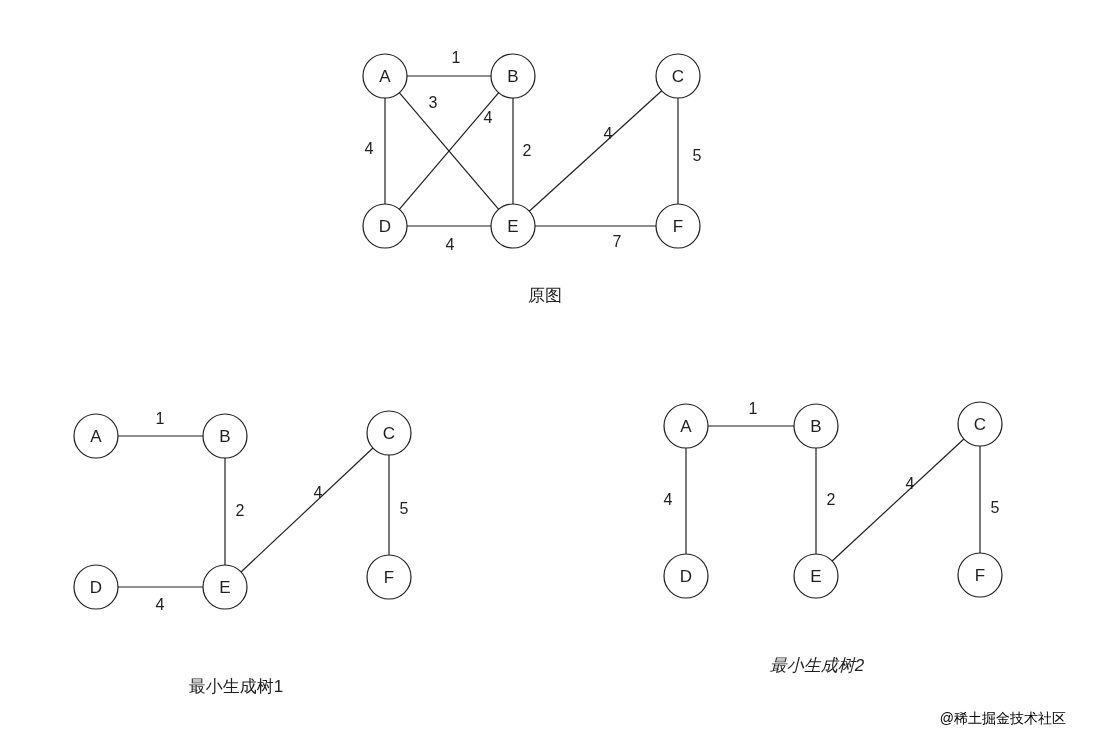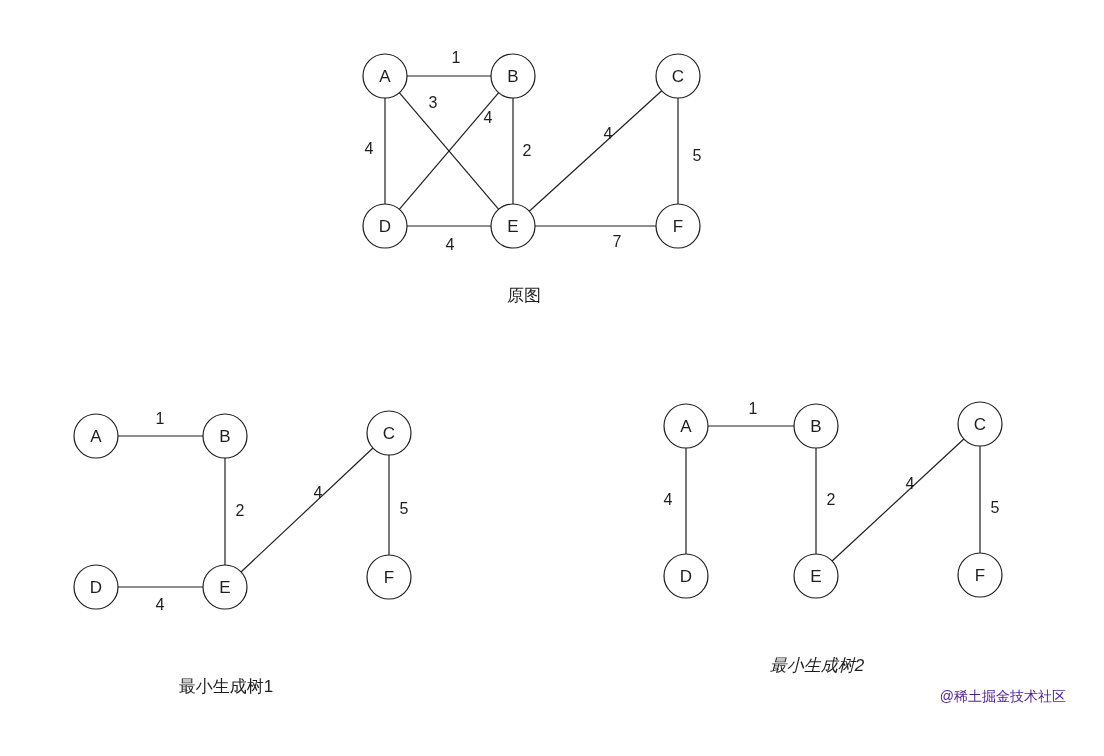--- a/index.html
+++ b/index.html
@@ -45,29 +45,29 @@
     dominant-baseline: central;
   }
   .caption {
     position: absolute;
     transform: translateX(-50%);
     font-size: 17px;
     color: #1f1f1f;
     white-space: nowrap;
     text-align: center;
   }
-  .caption-original { left: 524px; top: 284px; font-family: Liberation Serif, serif; }
-  .caption-mst1     { left: 226px; top: 675px; }
+  .caption-original { left: 545px; top: 284px; font-family: Liberation Serif, serif; }
+  .caption-mst1     { left: 236px; top: 675px; }
   .caption-mst2     { left: 817px; top: 654px; font-style: italic; }
   .watermark {
     position: absolute;
     right: 38px;
-    top: 688px;
+    top: 710px;
     font-size: 14px;
-    color: #4c1d95;
+    color: #000000;
     white-space: nowrap;
   }
 </style>
 </head>
 <body>
 
 <div class="canvas">
   <svg id="graph-svg" width="1104" height="756" viewBox="0 0 1104 756">
       <line x1="407" y1="76" x2="491" y2="76" class="edge-line"></line>
       <text x="456" y="57" class="edge-weight">1</text>

